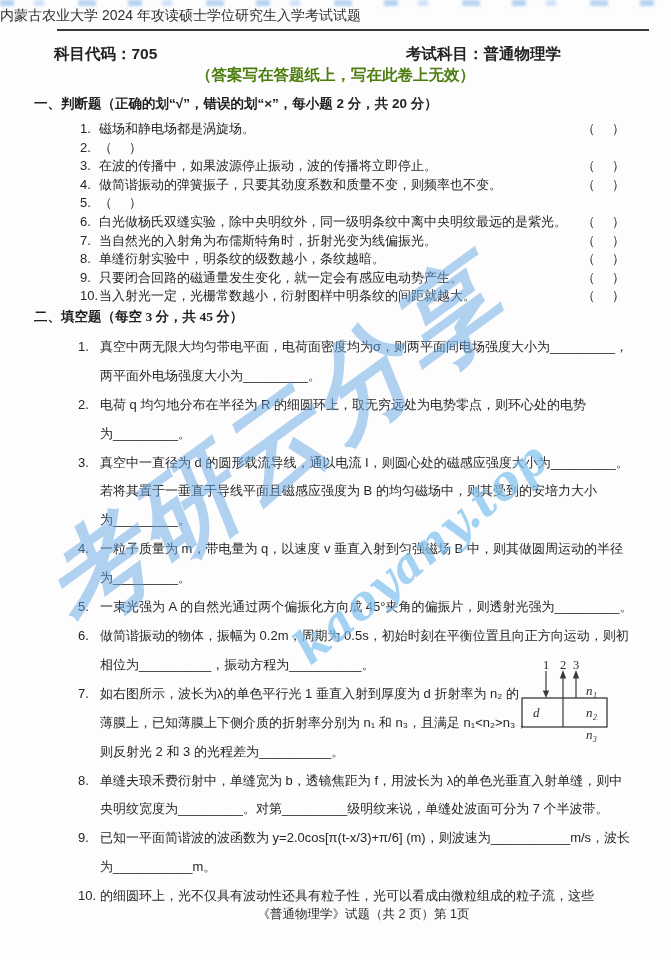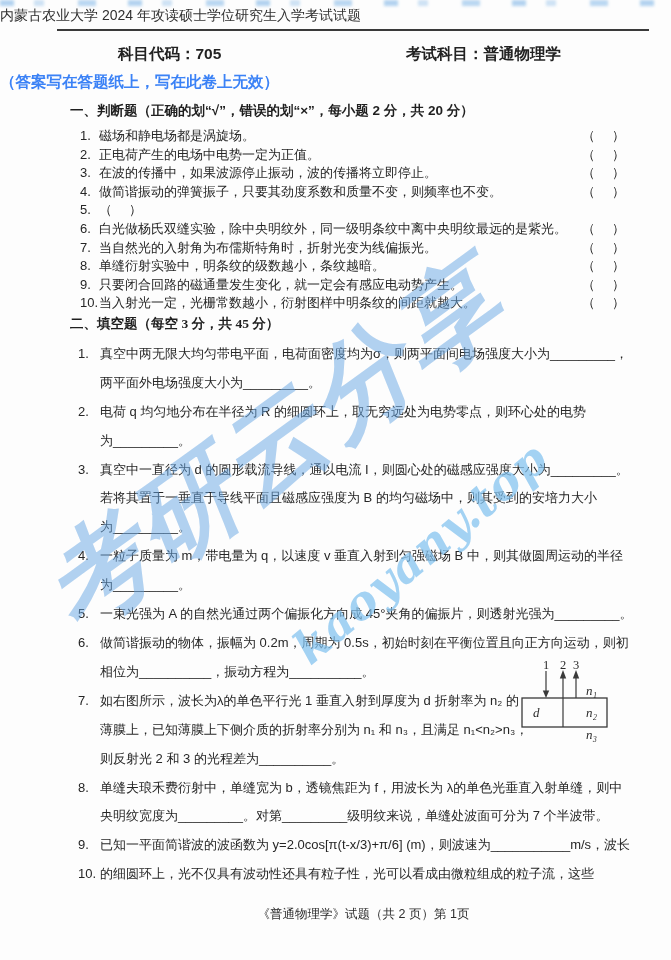--- a/index.html
+++ b/index.html
@@ -39,26 +39,26 @@
     font-size:46px; font-weight:bold; letter-spacing:1px;
     color:rgba(128,192,238,0.72);
     transform:rotate(-40deg); transform-origin:0 50%;
   }
 
   .header-title { padding-top:7px; text-align:left; font-size:14px; color:#303030; }
   .header-rule  { margin:4px 22px 0 57px; border-top:2px solid #3a3a3a; height:0; }
 
   .subject-row {
     display:flex; justify-content:space-between;
-    margin:13px 110px 0 118px;
+    margin:13px 110px 0 54px;
     font-size:15.5px; font-weight:600; color:#222;
   }
-  .answer-note { margin-top:7px; text-align:left; font-size:15.5px; font-weight:600; color:#3b82f6; }
-
-  .sec-head { margin:9px 0 0 70px; font-size:13.5px; font-weight:700; color:#1f1f1f; }
+  .answer-note { margin-top:0; text-align:center; font-size:15.5px; font-weight:600; color:#4d7c0f; }
+
+  .sec-head { margin:9px 0 0 34px; font-size:13.5px; font-weight:700; color:#1f1f1f; }
   .sec-head.sec2 { margin-top:2px;font-family:Liberation Serif, serif; }
 
   .judge-list { margin:7px 44px 0 80px; font-size:13px; }
   .judge-row { position:relative; height:18.6px; line-height:18.6px; display:flex; white-space:nowrap; }
   .judge-row .q-num  { width:19px; flex:0 0 19px; }
   .judge-row .q-text { flex:1 1 auto; overflow:hidden; }
   .judge-row .q-paren{ flex:0 0 auto; letter-spacing:2px; }
 
   .fill-list { margin:7px 8px 0 78px; font-size:13px; line-height:28.9px; }
   .fill-line { position:relative; padding-left:22px; white-space:nowrap; }
@@ -96,21 +96,20 @@
     <div class="sec-head">一、判断题（正确的划“√”，错误的划“×”，每小题 2 分，共 20 分）</div>
 
     <div class="judge-list">
       <div class="judge-row">
         <span class="q-num">1.</span>
         <span class="q-text">磁场和静电场都是涡旋场。</span>
         <span class="q-paren">（　）</span>
       </div>
       <div class="judge-row">
         <span class="q-num">2.</span>
-        <span class="q-text">正电荷产生的电场中电势一定为正值。</span>
         <span class="q-paren">（　）</span>
       </div>
       <div class="judge-row">
         <span class="q-num">3.</span>
         <span class="q-text">在波的传播中，如果波源停止振动，波的传播将立即停止。</span>
         <span class="q-paren">（　）</span>
       </div>
       <div class="judge-row">
         <span class="q-num">4.</span>
         <span class="q-text">做简谐振动的弹簧振子，只要其劲度系数和质量不变，则频率也不变。</span>
@@ -214,20 +213,23 @@
         <span class="fill-num">8.</span>
         <span>单缝夫琅禾费衍射中，单缝宽为 b，透镜焦距为 f，用波长为 λ的单色光垂直入射单缝，则中</span>
       </div>
       <div class="fill-line">
         <span>央明纹宽度为_________。对第_________级明纹来说，单缝处波面可分为 7 个半波带。</span>
       </div>
 
       <div class="fill-line">
         <span class="fill-num">9.</span>
         <span>已知一平面简谐波的波函数为 y=2.0cos[π(t-x/3)+π/6] (m)，则波速为___________m/s，波长</span>
+      </div>
+      <div class="fill-line">
+        <span>为___________m。</span>
       </div>
 
       <div class="fill-line">
         <span class="fill-num">10.</span>
         <span>的细圆环上，光不仅具有波动性还具有粒子性，光可以看成由微粒组成的粒子流，这些</span>
       </div>
 
     </div>
   </div>
 

